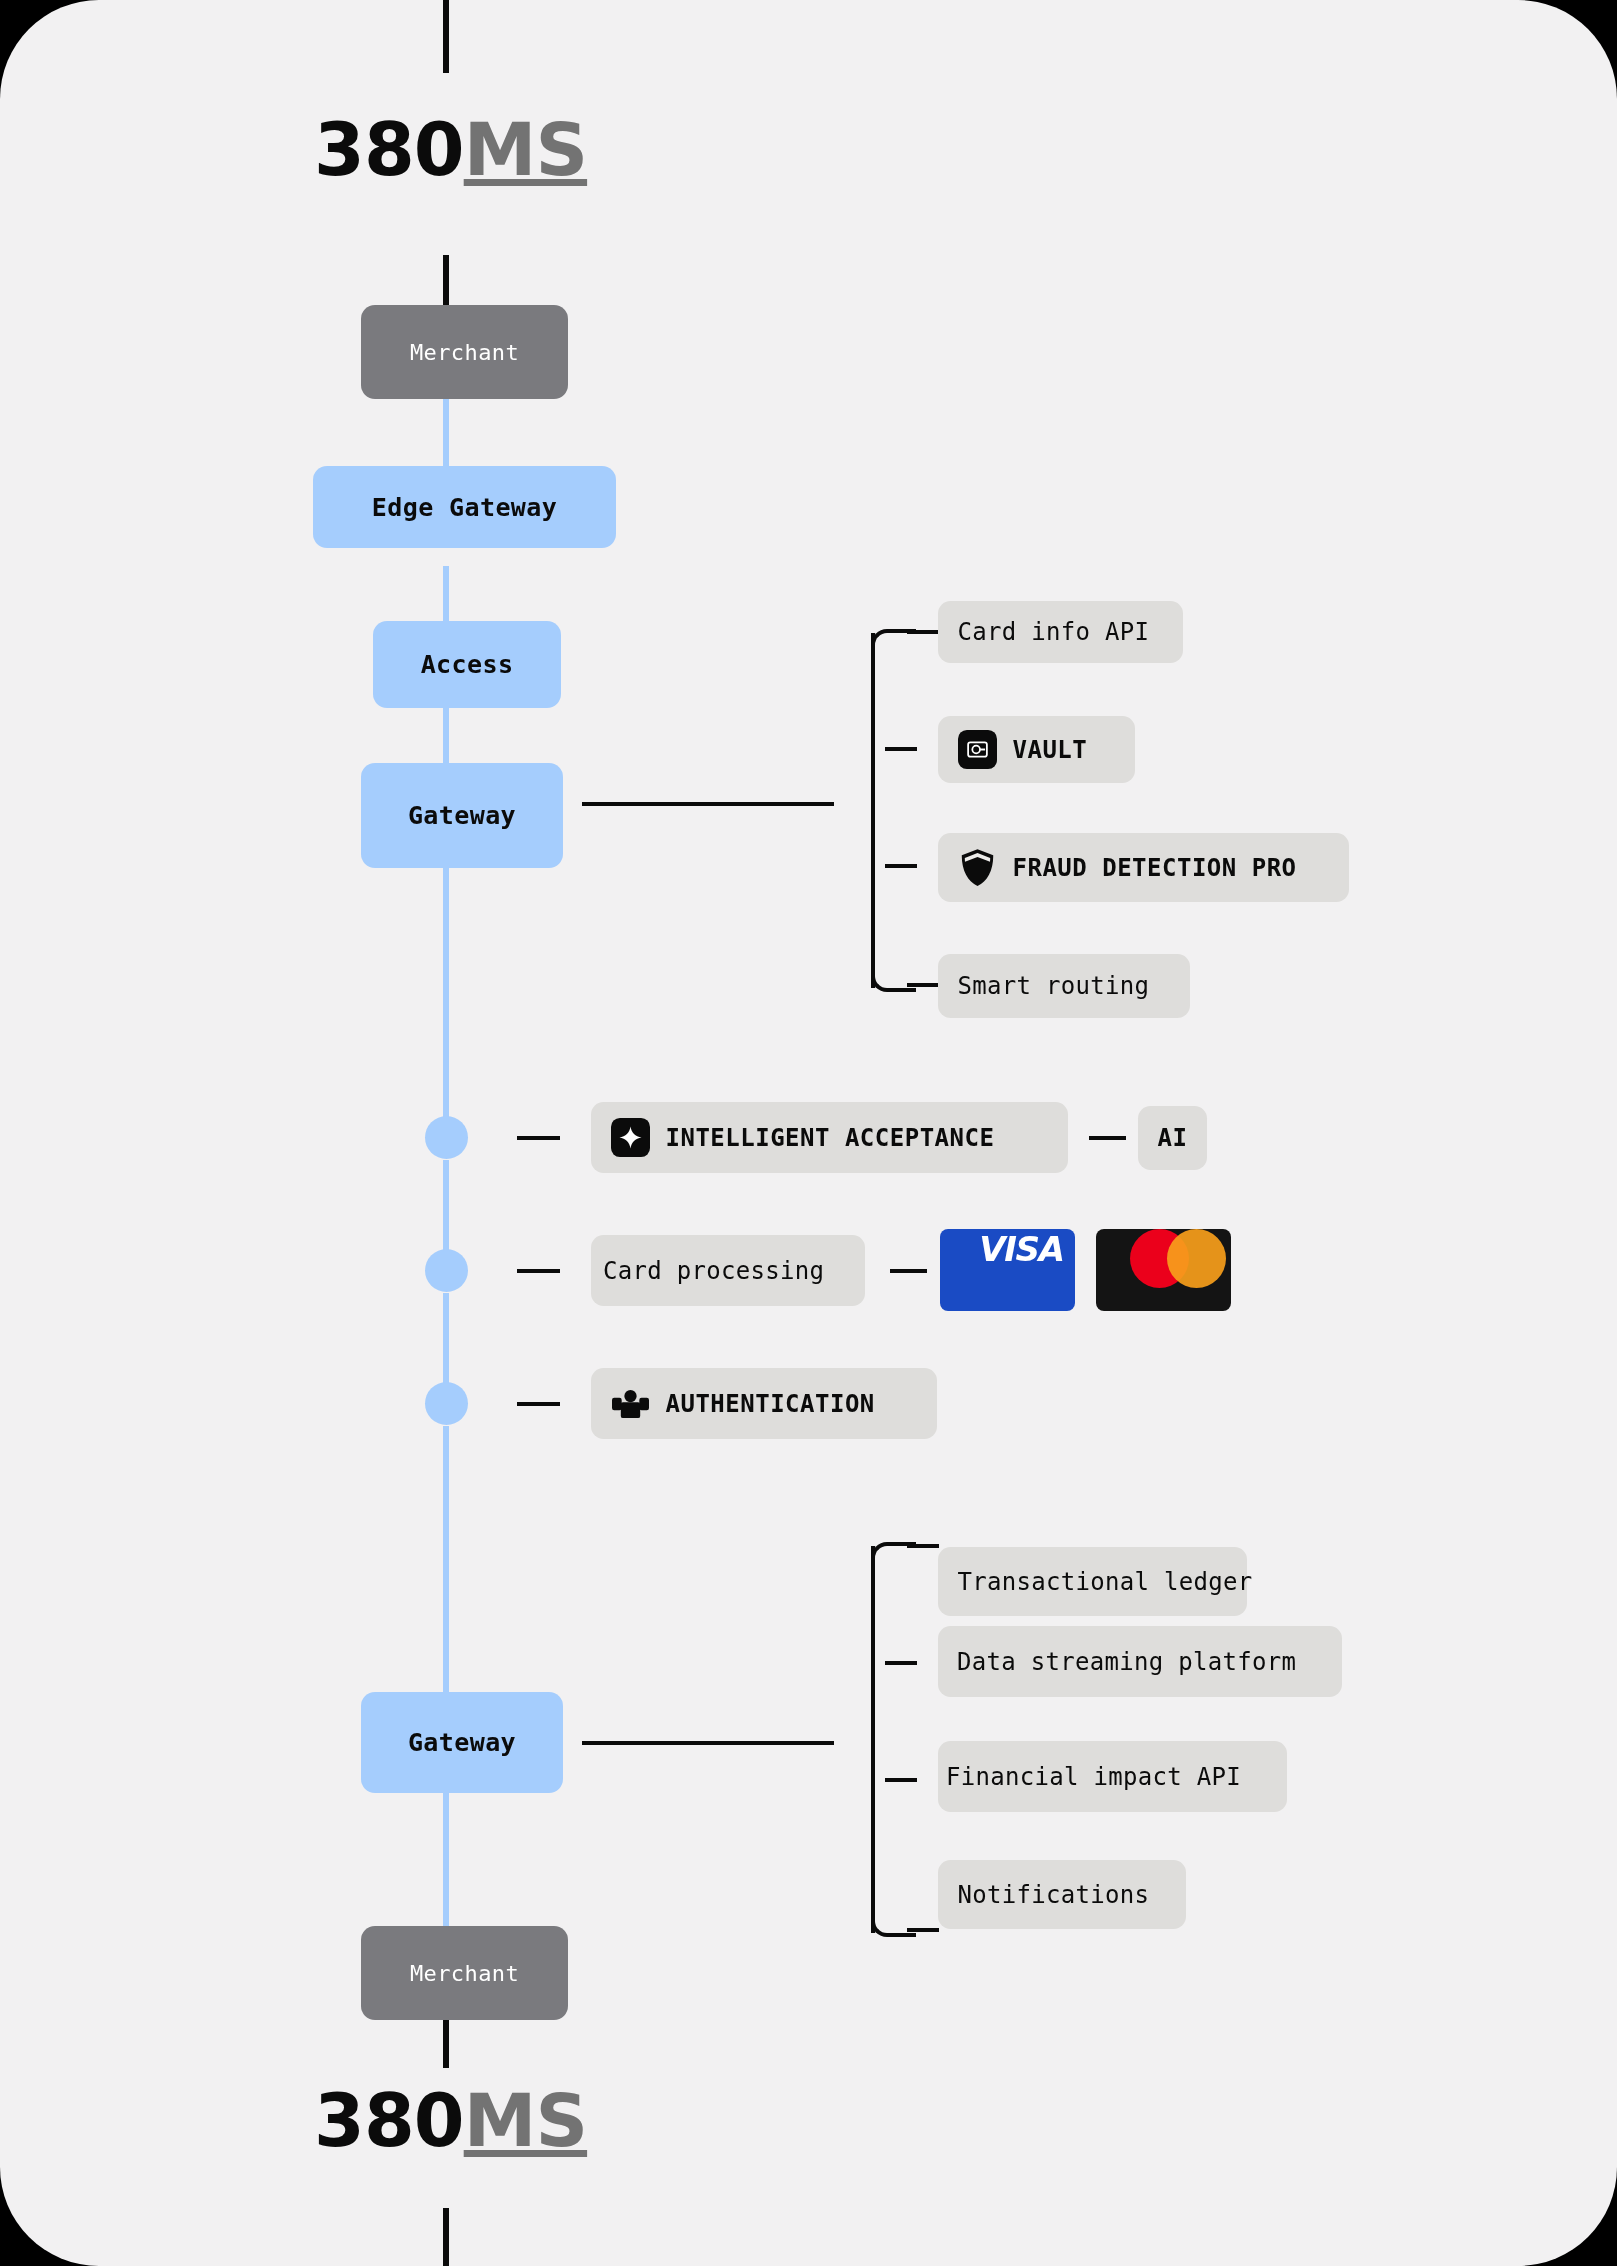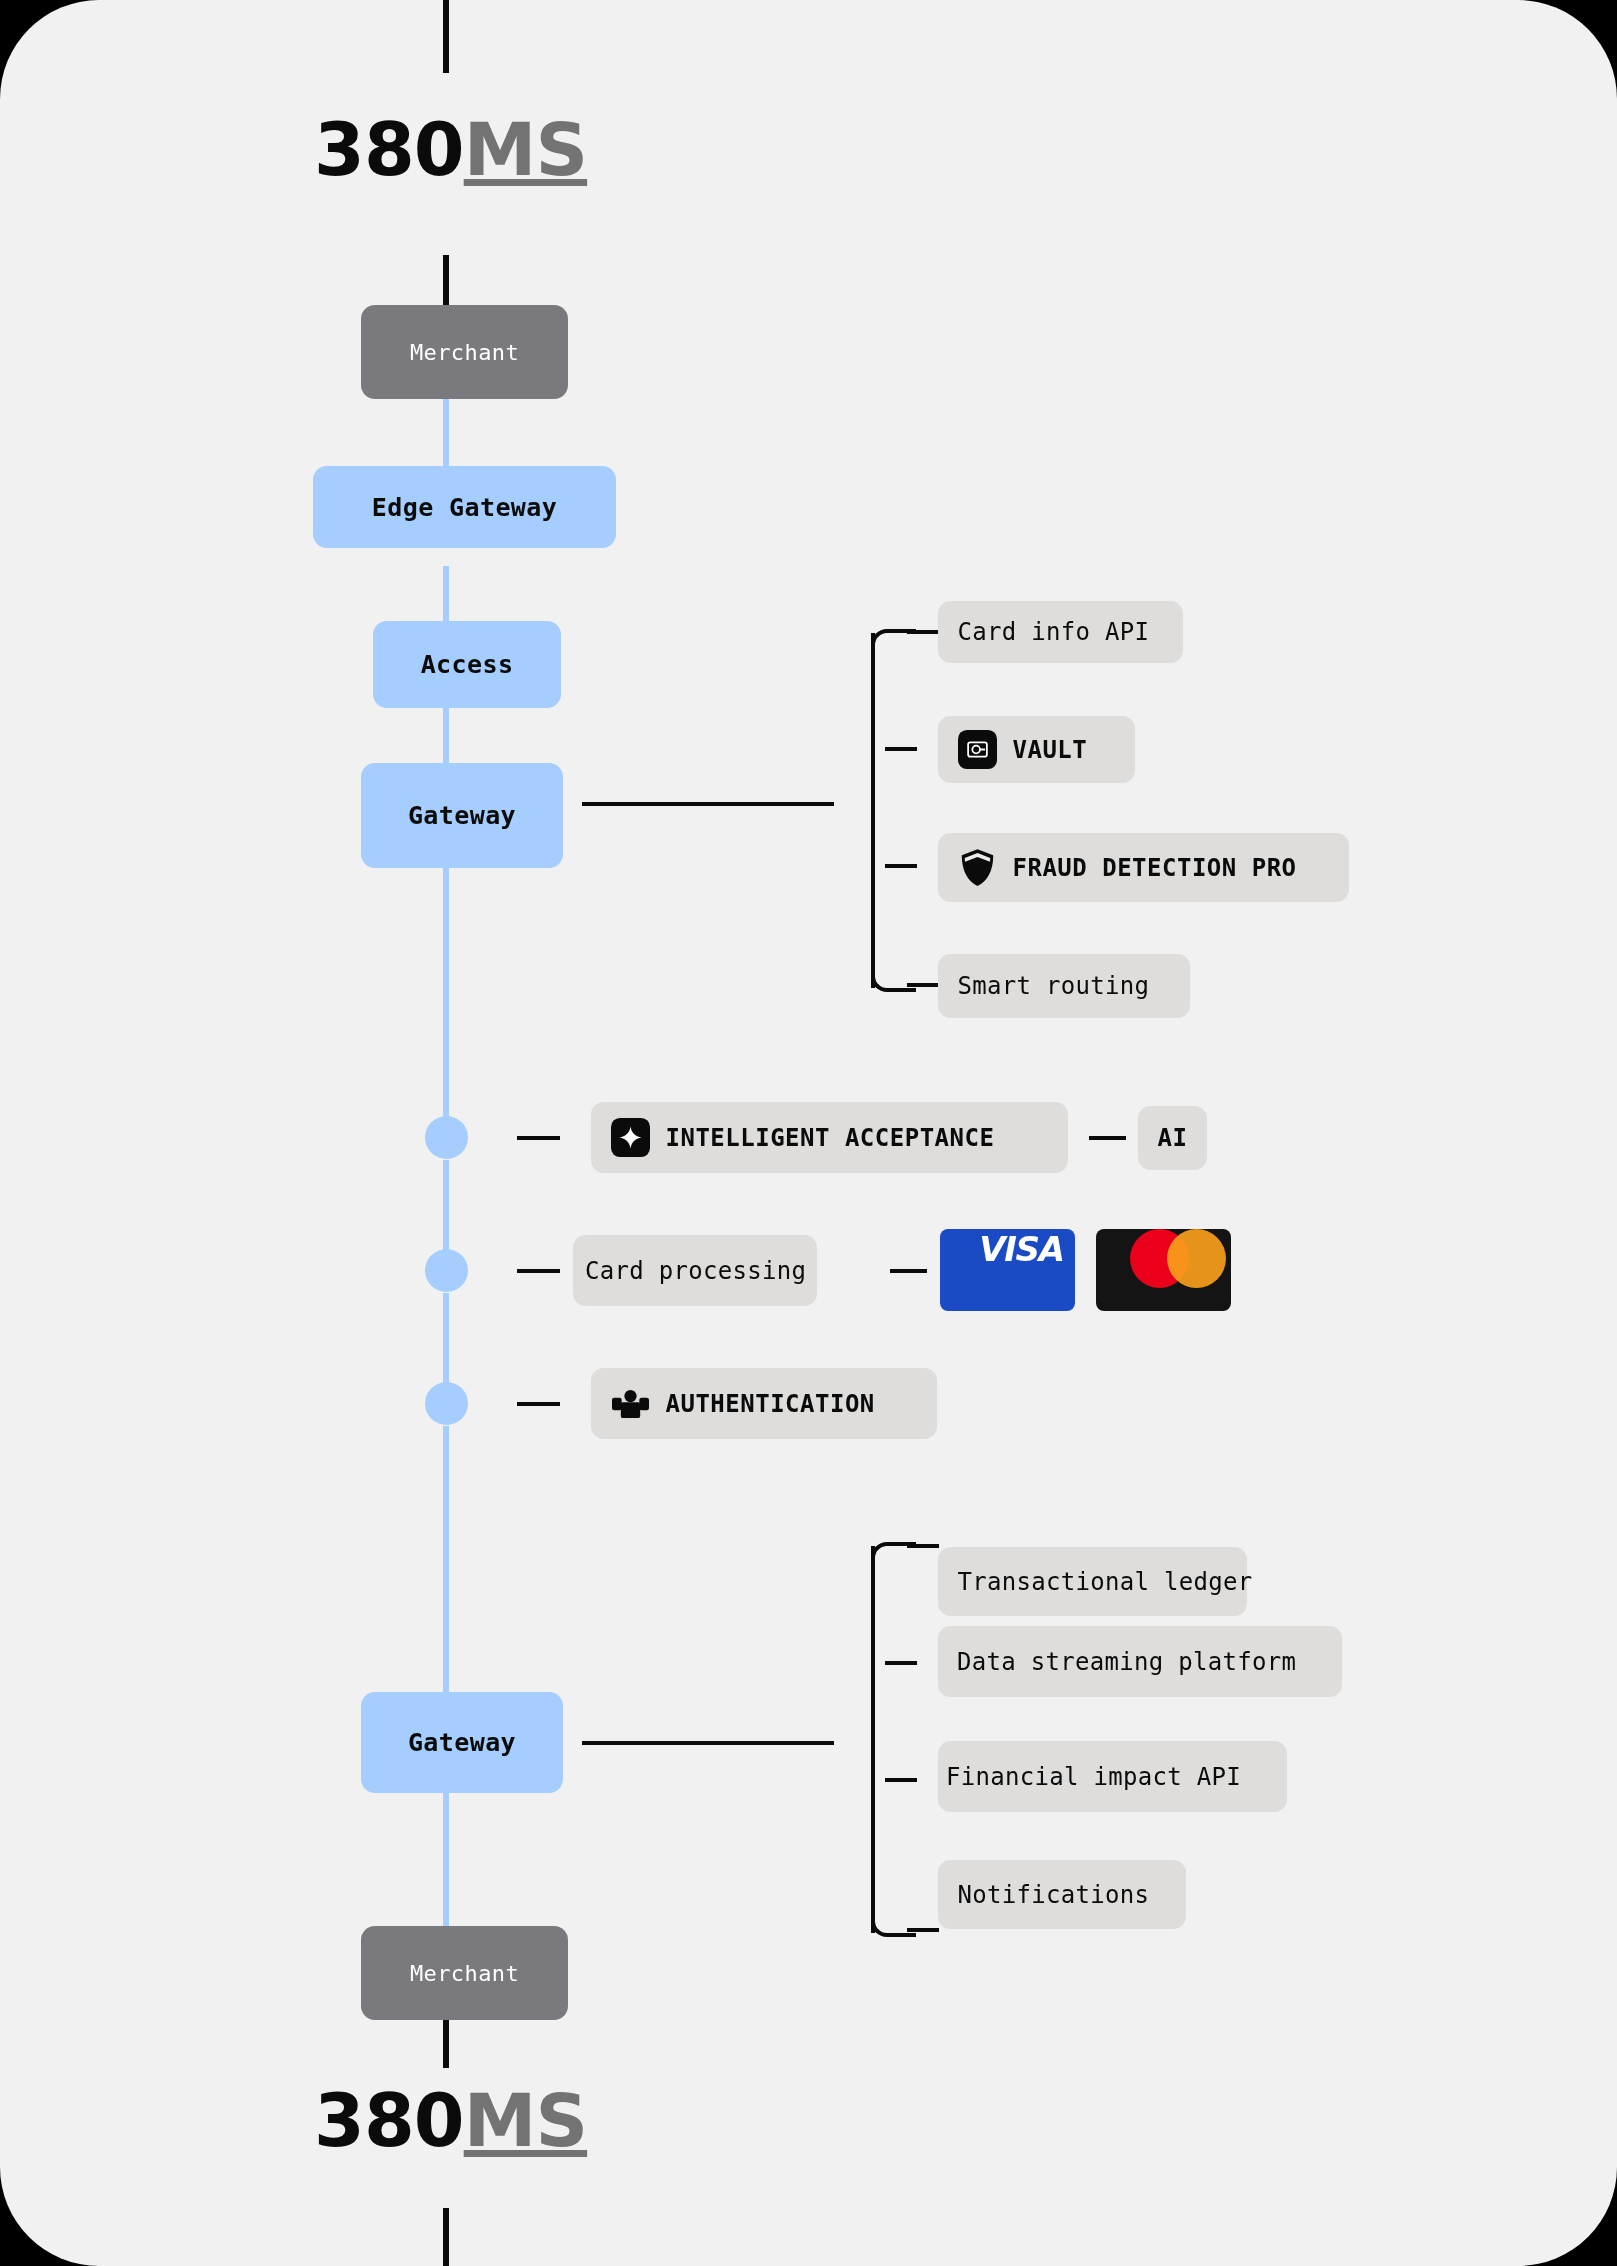--- a/index.html
+++ b/index.html
@@ -197,21 +197,21 @@
         <path d="M13 0.5 C14.1 7.6 18.4 11.9 25.5 13 C18.4 14.1 14.1 18.4 13 25.5 C11.9 18.4 7.6 14.1 0.5 13 C7.6 11.9 11.9 7.6 13 0.5 Z" fill="#fff"></path>
       </svg>
     </span>
     <span class="label caps">INTELLIGENT ACCEPTANCE</span>
   </div>
   <div class="dash" style="left:1089px; top:1136px; width:37px;"></div>
   <div class="chip" style="left:1138px; top:1106px; width:69px; height:64px; justify-content:center; padding:0;">
     <span class="label caps">AI</span>
   </div>
 
-  <div class="chip" style="left:573px; top:1235px; width:244px; height:71px;padding-left:12px;">
+  <div class="chip" style="left:591px; top:1235px; width:274px; height:71px;padding-left:12px;">
     <span class="label">Card processing</span>
   </div>
   <div class="dash" style="left:890px; top:1269px; width:37px;"></div>
 
   <div class="brand visa" style="left:940px; top:1229px; width:135px; height:82px;">
     <span class="visa-txt">VISA</span>
   </div>
 
   <div class="brand mc" style="left:1096px; top:1229px; width:135px; height:82px;">
     <span class="mc-wrap">

